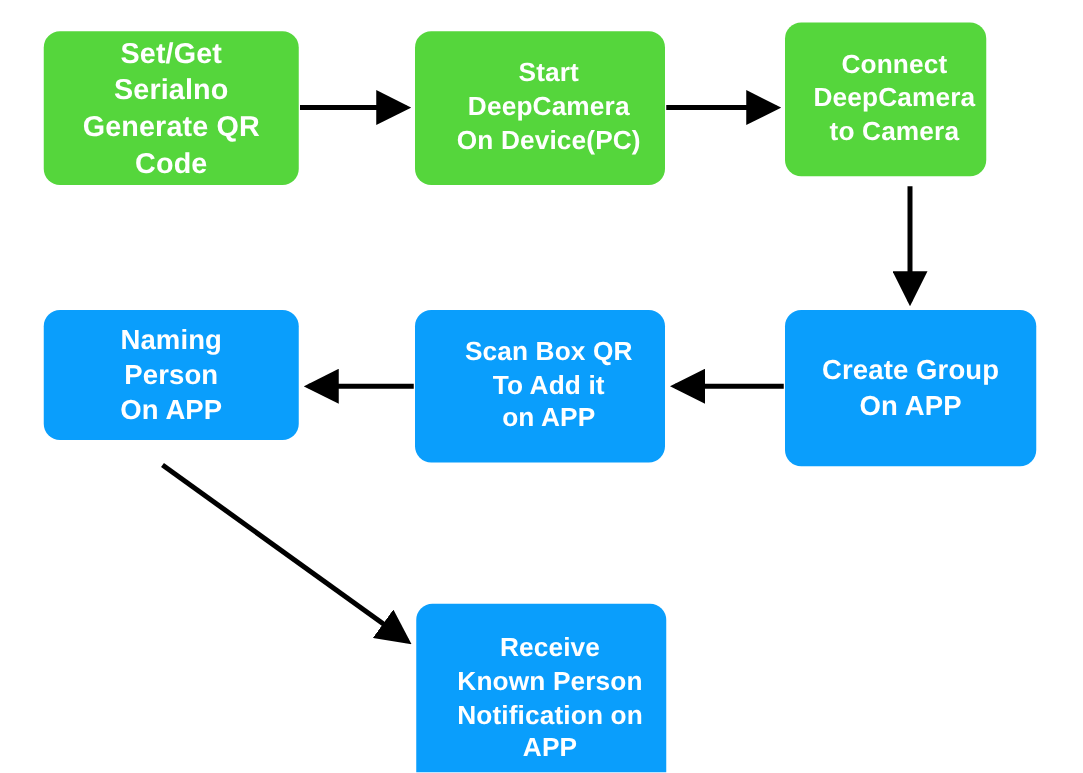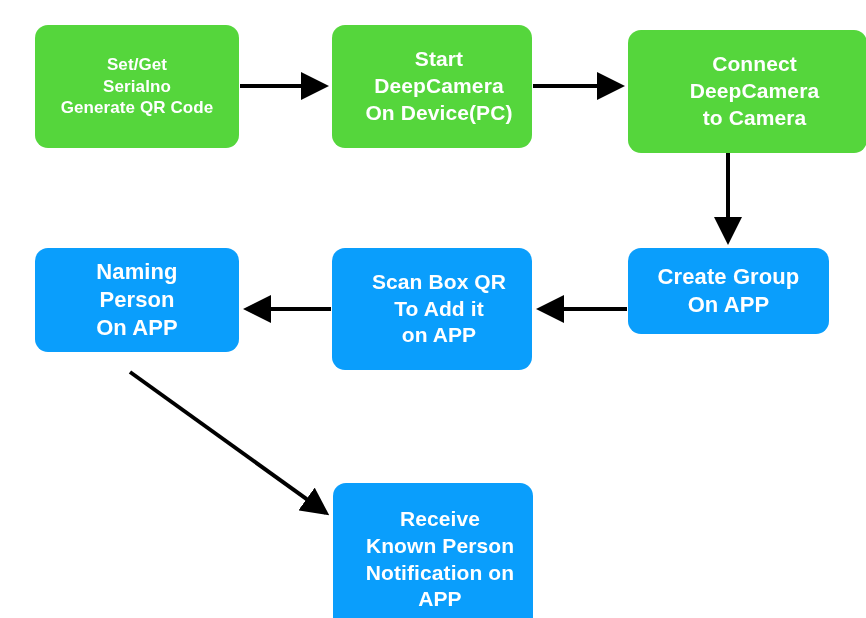--- a/index.html
+++ b/index.html
@@ -32,21 +32,21 @@
     padding: 4px 6px;
     user-select: none;
   }
   .node .label {
     display: block;
     white-space: pre-line;
   }
   .node.green { background: #55d63c; }
   .node.blue  { background: #0a9efc; }
 
-  .size-sm { font-size: 17px; }
+  .size-sm { font-size: 23px; }
   .size-md { font-size: 21px; padding-left: 20px; }
   .size-lg { font-size: 22px; }
 
   svg#edges {
     position: absolute;
     left: 0;
     top: 0;
     width: 866px;
     height: 618px;
     pointer-events: none;
@@ -78,26 +78,26 @@
       <div class="node green size-sm" style="left: 35px; top: 25px; width: 204px; height: 123px;">
         <span class="label">Set/Get
 Serialno
 Generate QR Code</span>
       </div>
       <div class="node green size-md" style="left: 332px; top: 25px; width: 200px; height: 123px;">
         <span class="label">Start
 DeepCamera
 On Device(PC)</span>
       </div>
-      <div class="node green size-md" style="left: 628px; top: 30px; width: 239px; height: 123px;">
+      <div class="node green size-md" style="left: 628px; top: 18px; width: 161px; height: 123px;">
         <span class="label">Connect
 DeepCamera
 to Camera</span>
       </div>
-      <div class="node blue size-lg" style="left: 628px; top: 248px; width: 201px; height: 86px;">
+      <div class="node blue size-lg" style="left: 628px; top: 248px; width: 201px; height: 125px;">
         <span class="label">Create Group
 On APP</span>
       </div>
       <div class="node blue size-md" style="left: 332px; top: 248px; width: 200px; height: 122px;">
         <span class="label">Scan Box QR
 To Add it
 on APP</span>
       </div>
       <div class="node blue size-lg" style="left: 35px; top: 248px; width: 204px; height: 104px;">
         <span class="label">Naming

